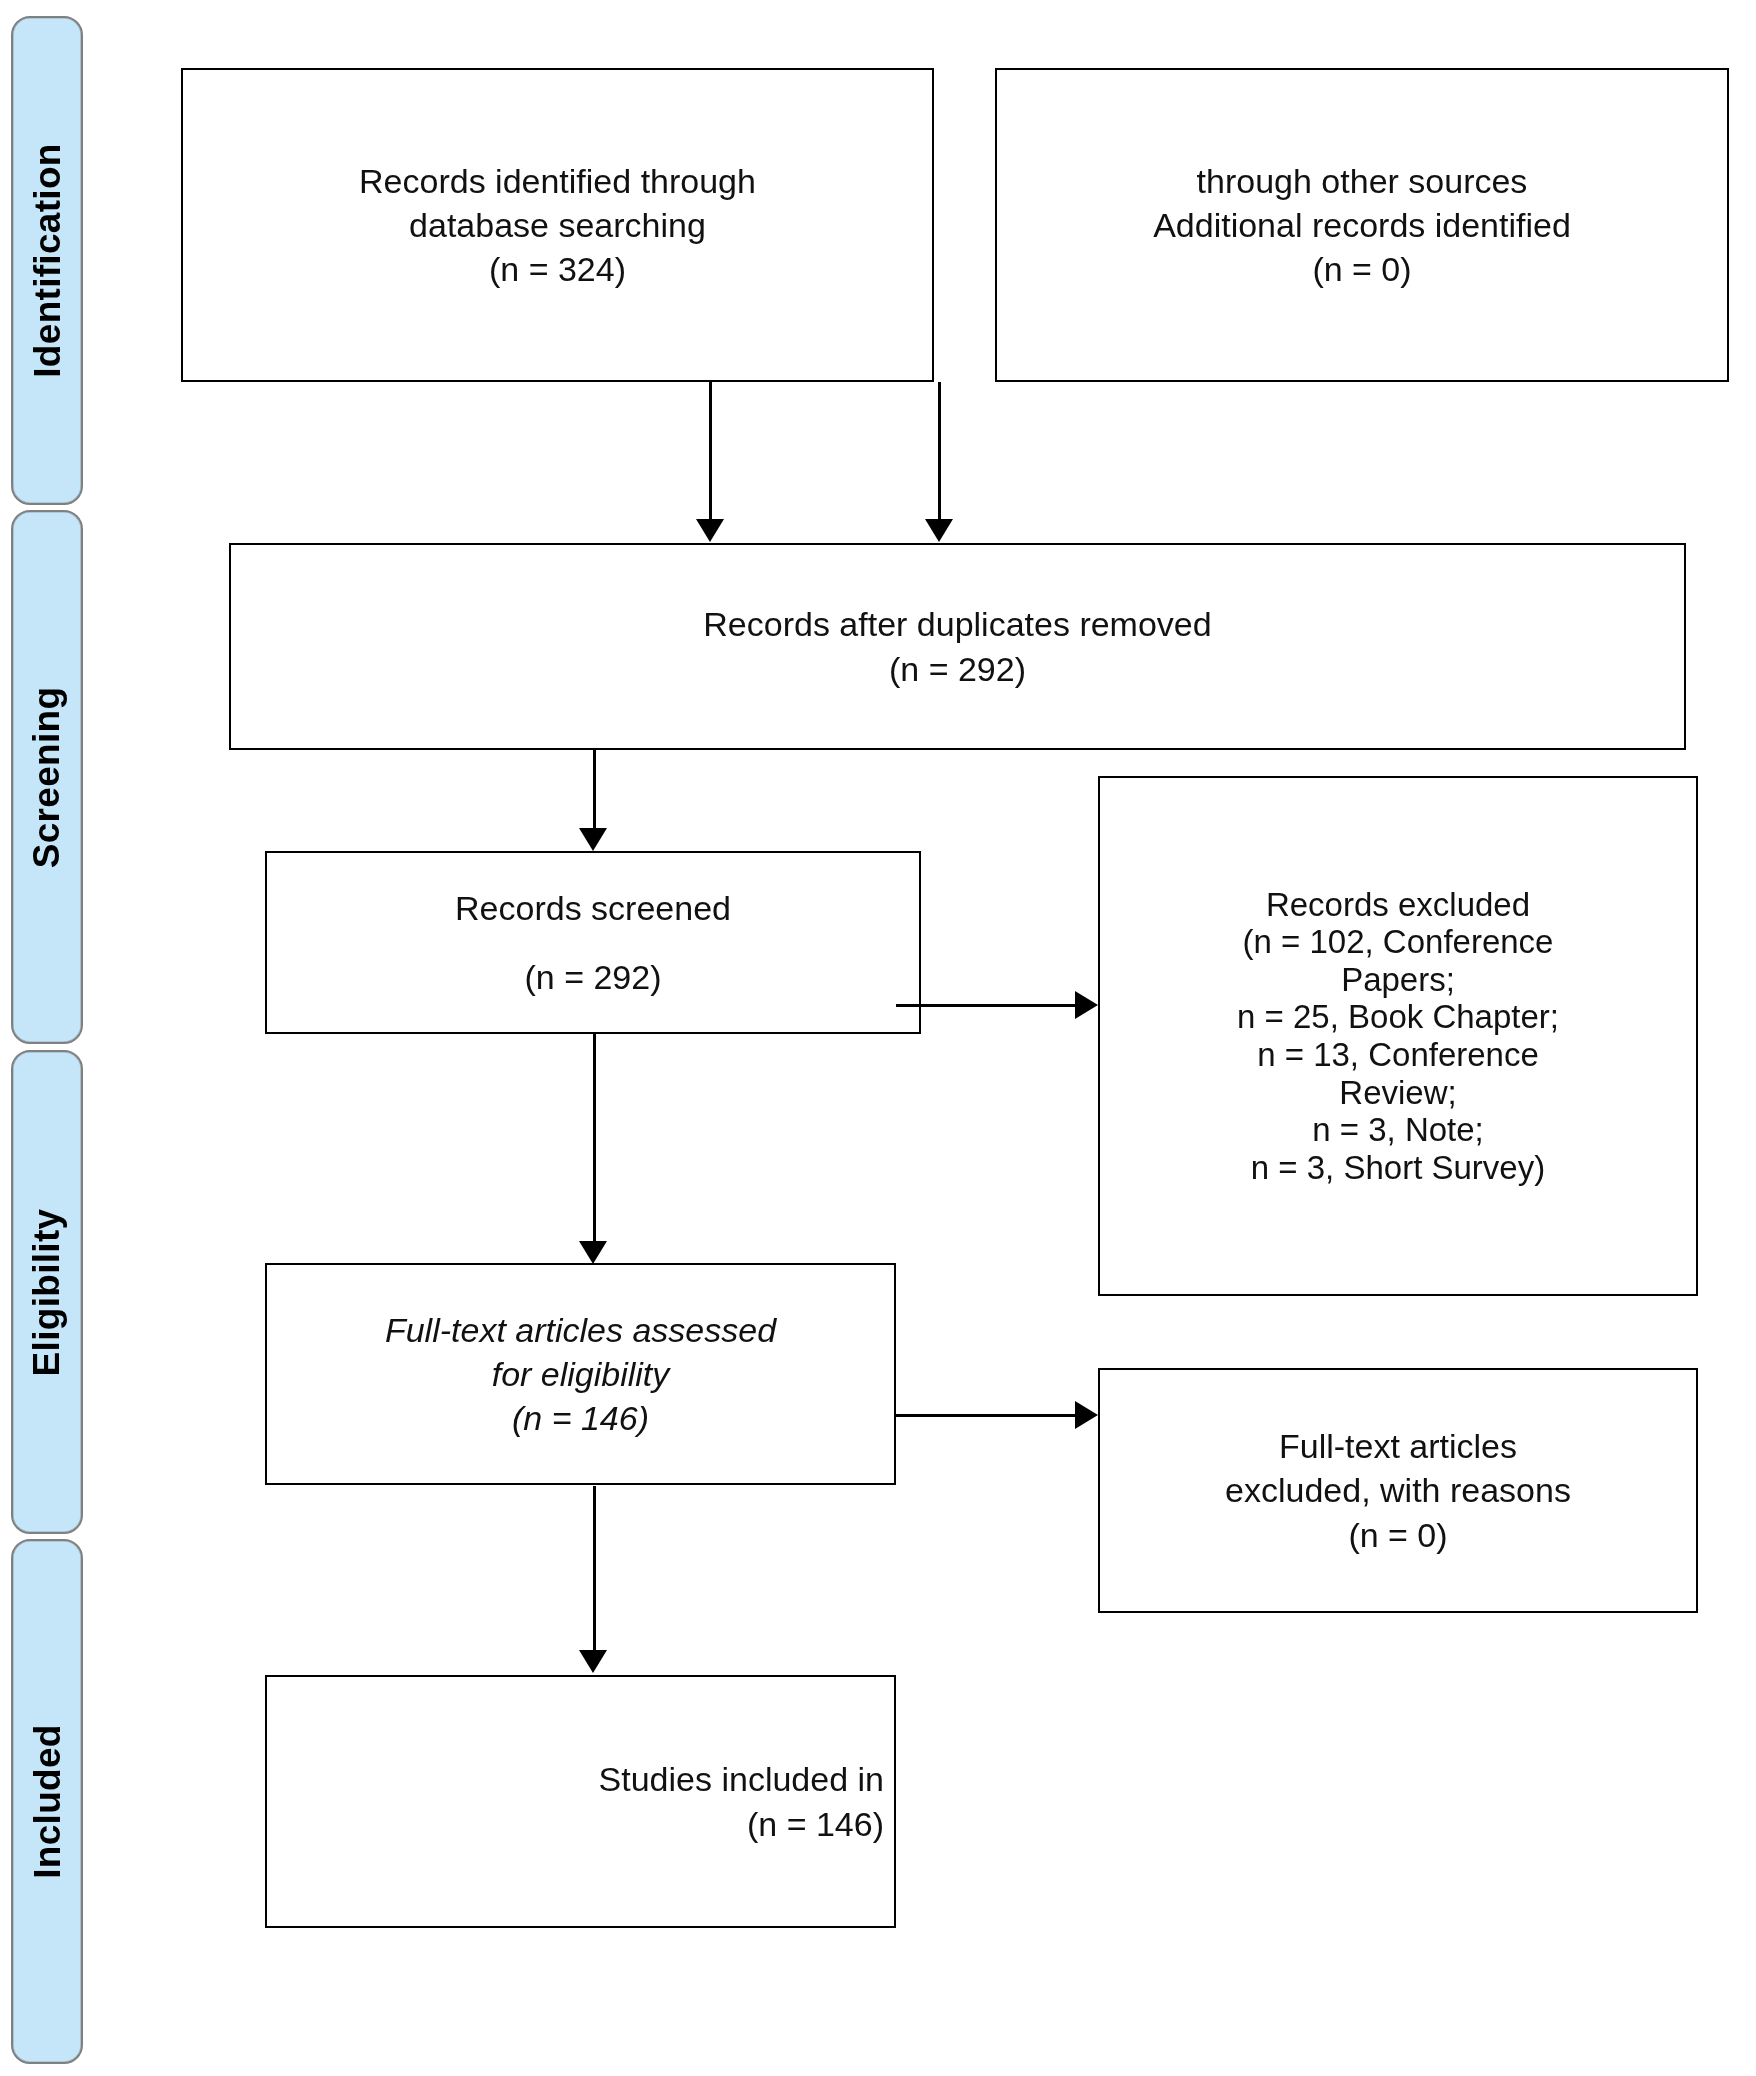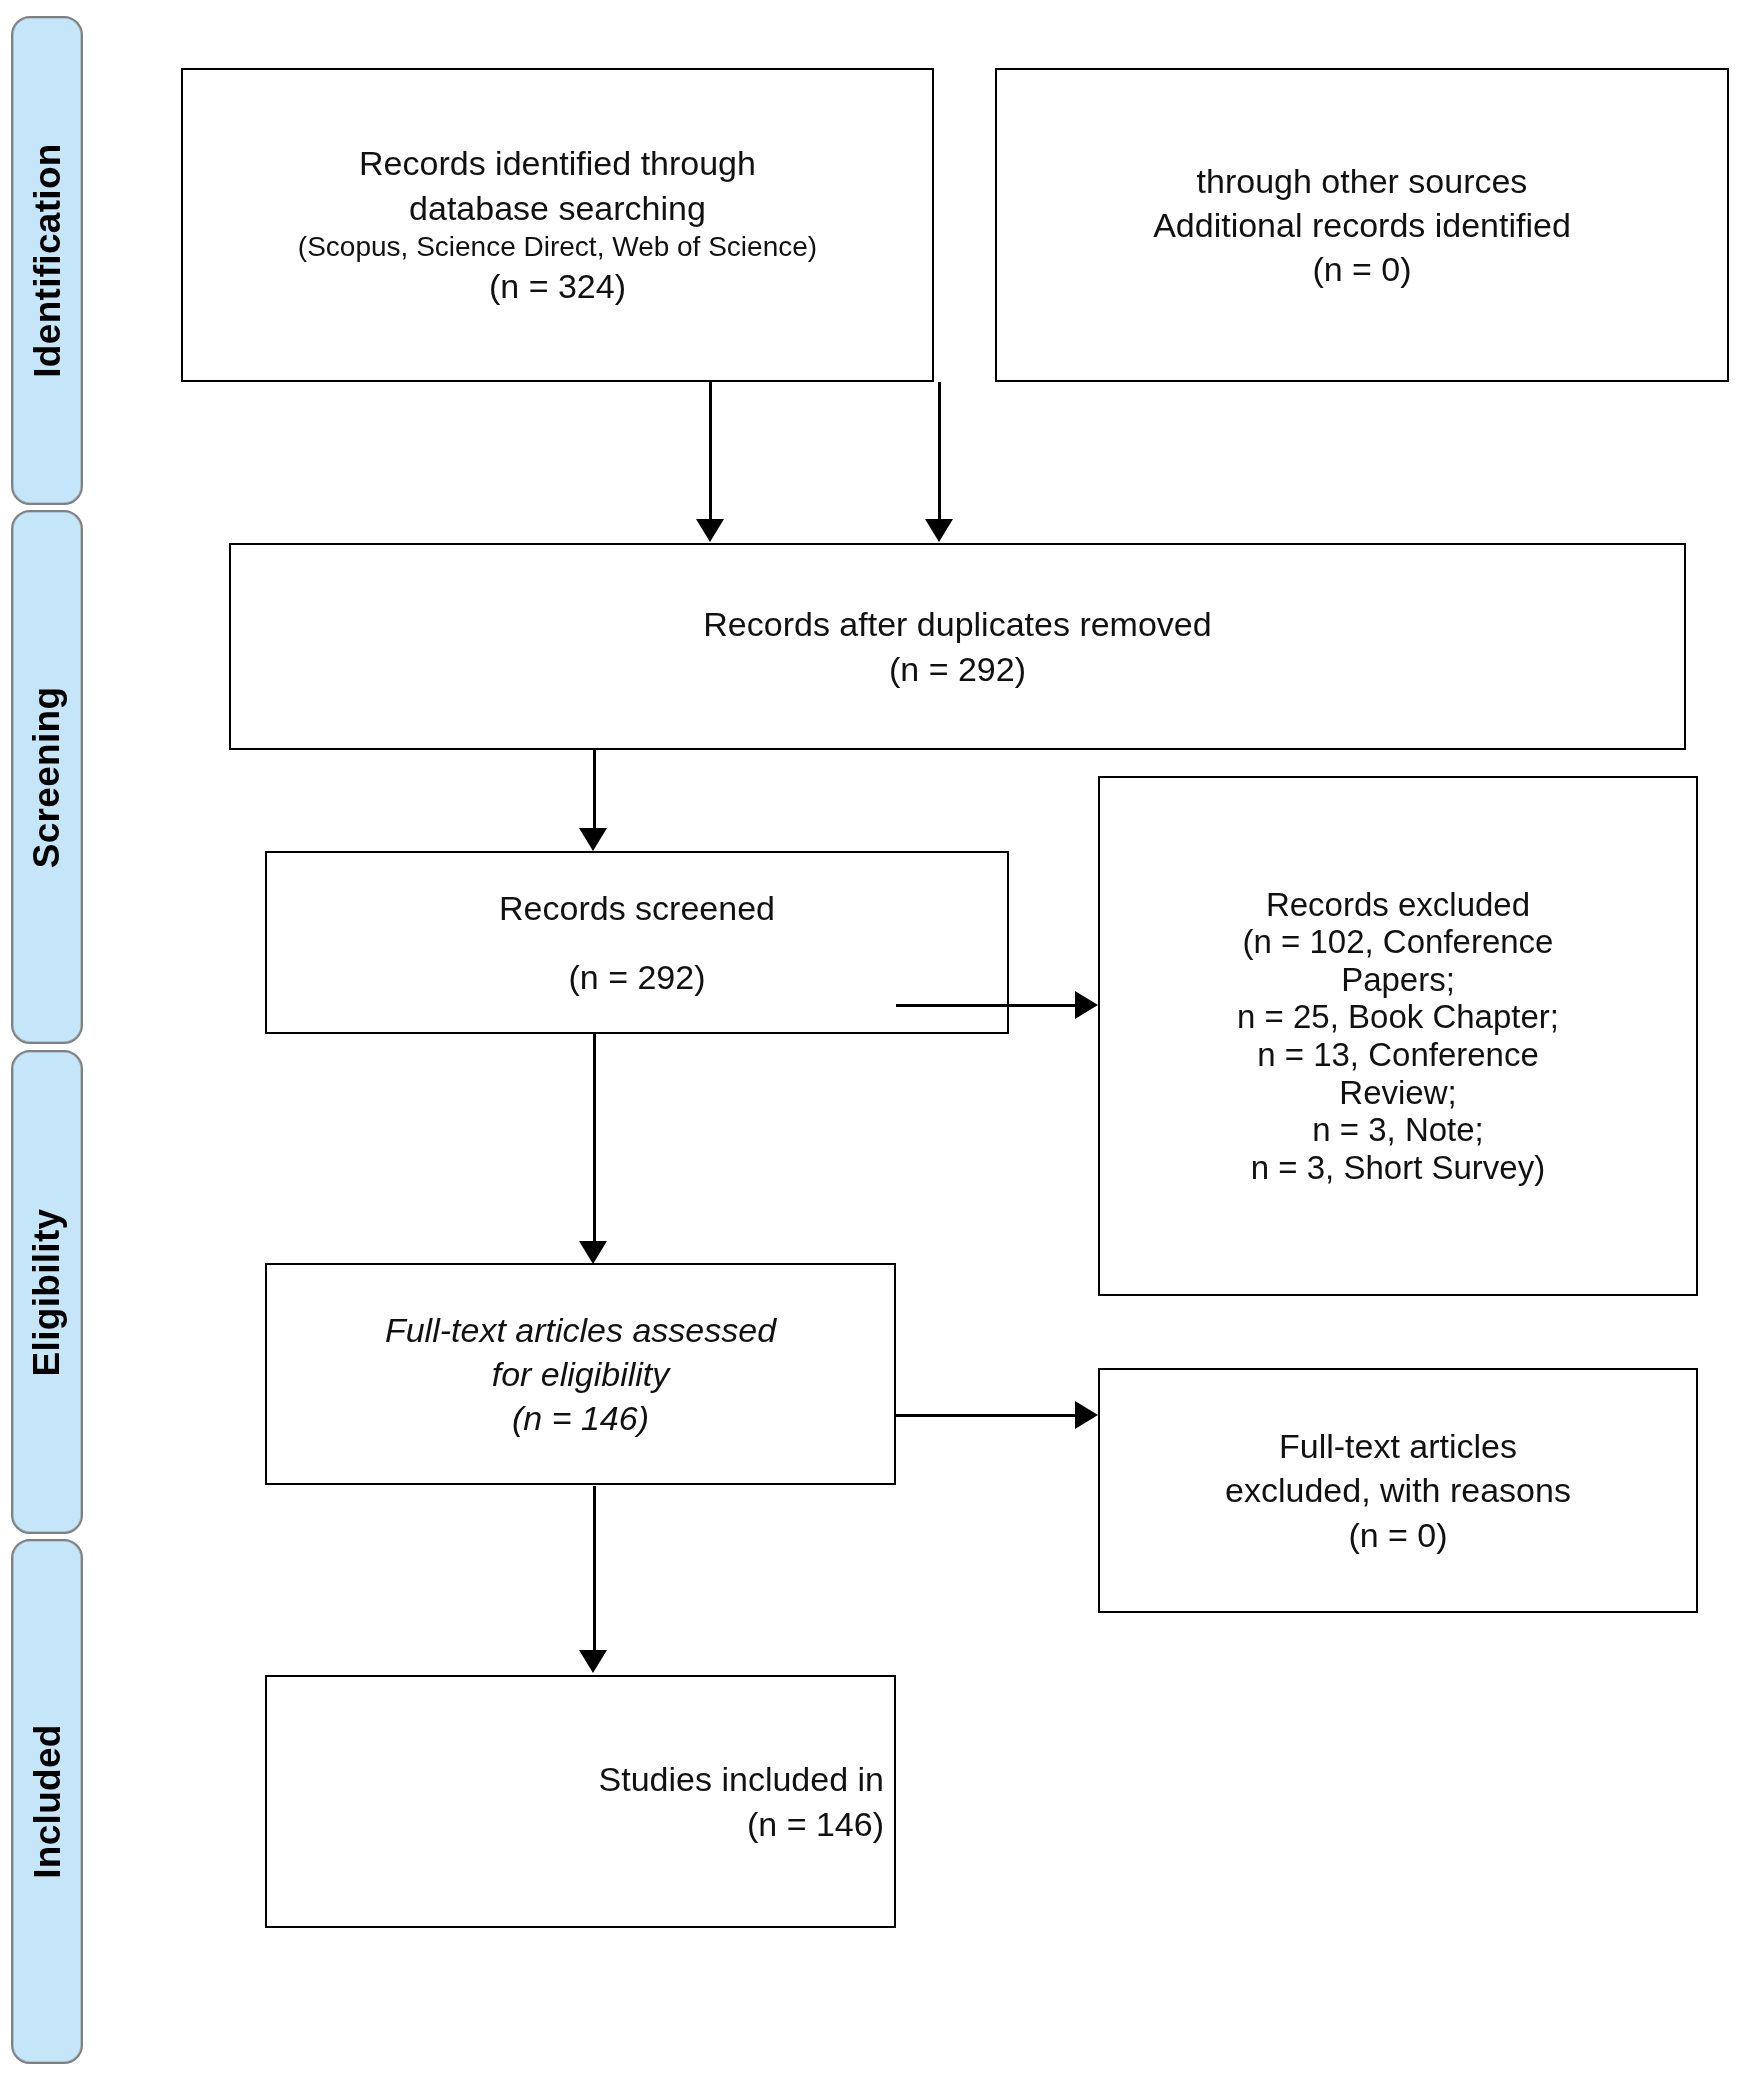--- a/index.html
+++ b/index.html
@@ -116,21 +116,20 @@
     <span class="stage-label">Eligibility</span>
   </div>
 
   <div class="stage-band" style="left:11px; top:1539px; width:72px; height:525px;">
     <span class="stage-label">Included</span>
   </div>
 
   <div class="flow-box" style="left:181px; top:68px; width:753px; height:314px;">
     <span class="line">Records identified through</span>
     <span class="line">database searching</span>
-    <span class="line small">(Scopus, Science Direct, Web of Science)</span>
     <span class="line">(n = 324)</span>
   </div>
 
   <div class="flow-box" style="left:995px; top:68px; width:734px; height:314px;">
     <span class="line">through other sources</span>
     <span class="line">Additional records identified</span>
     <span class="line">(n = 0)</span>
   </div>
 
   <div class="v-line" style="left:709px; top:382px; width:2.8px; height:138px;"></div>
@@ -140,21 +139,21 @@
   <div class="arrow-down" style="left:925px; top:519px;"></div>
 
   <div class="flow-box" style="left:229px; top:543px; width:1457px; height:207px;">
     <span class="line">Records after duplicates removed</span>
     <span class="line">(n = 292)</span>
   </div>
 
   <div class="v-line" style="left:593px; top:750px; width:2.8px; height:82px;"></div>
   <div class="arrow-down" style="left:579px; top:828px;"></div>
 
-  <div class="flow-box" style="left:265px; top:851px; width:744px; height:183px;gap:24px;">
+  <div class="flow-box" style="left:265px; top:851px; width:656px; height:183px;gap:24px;">
     <span class="line">Records screened</span>
     <span class="line">(n = 292)</span>
   </div>
 
   <div class="flow-box tight" style="left:1098px; top:776px; width:600px; height:520px;">
     <span class="line">Records excluded</span>
     <span class="line">(n = 102, Conference</span>
     <span class="line">Papers;</span>
     <span class="line">n = 25, Book Chapter;</span>
     <span class="line">n = 13, Conference</span>

